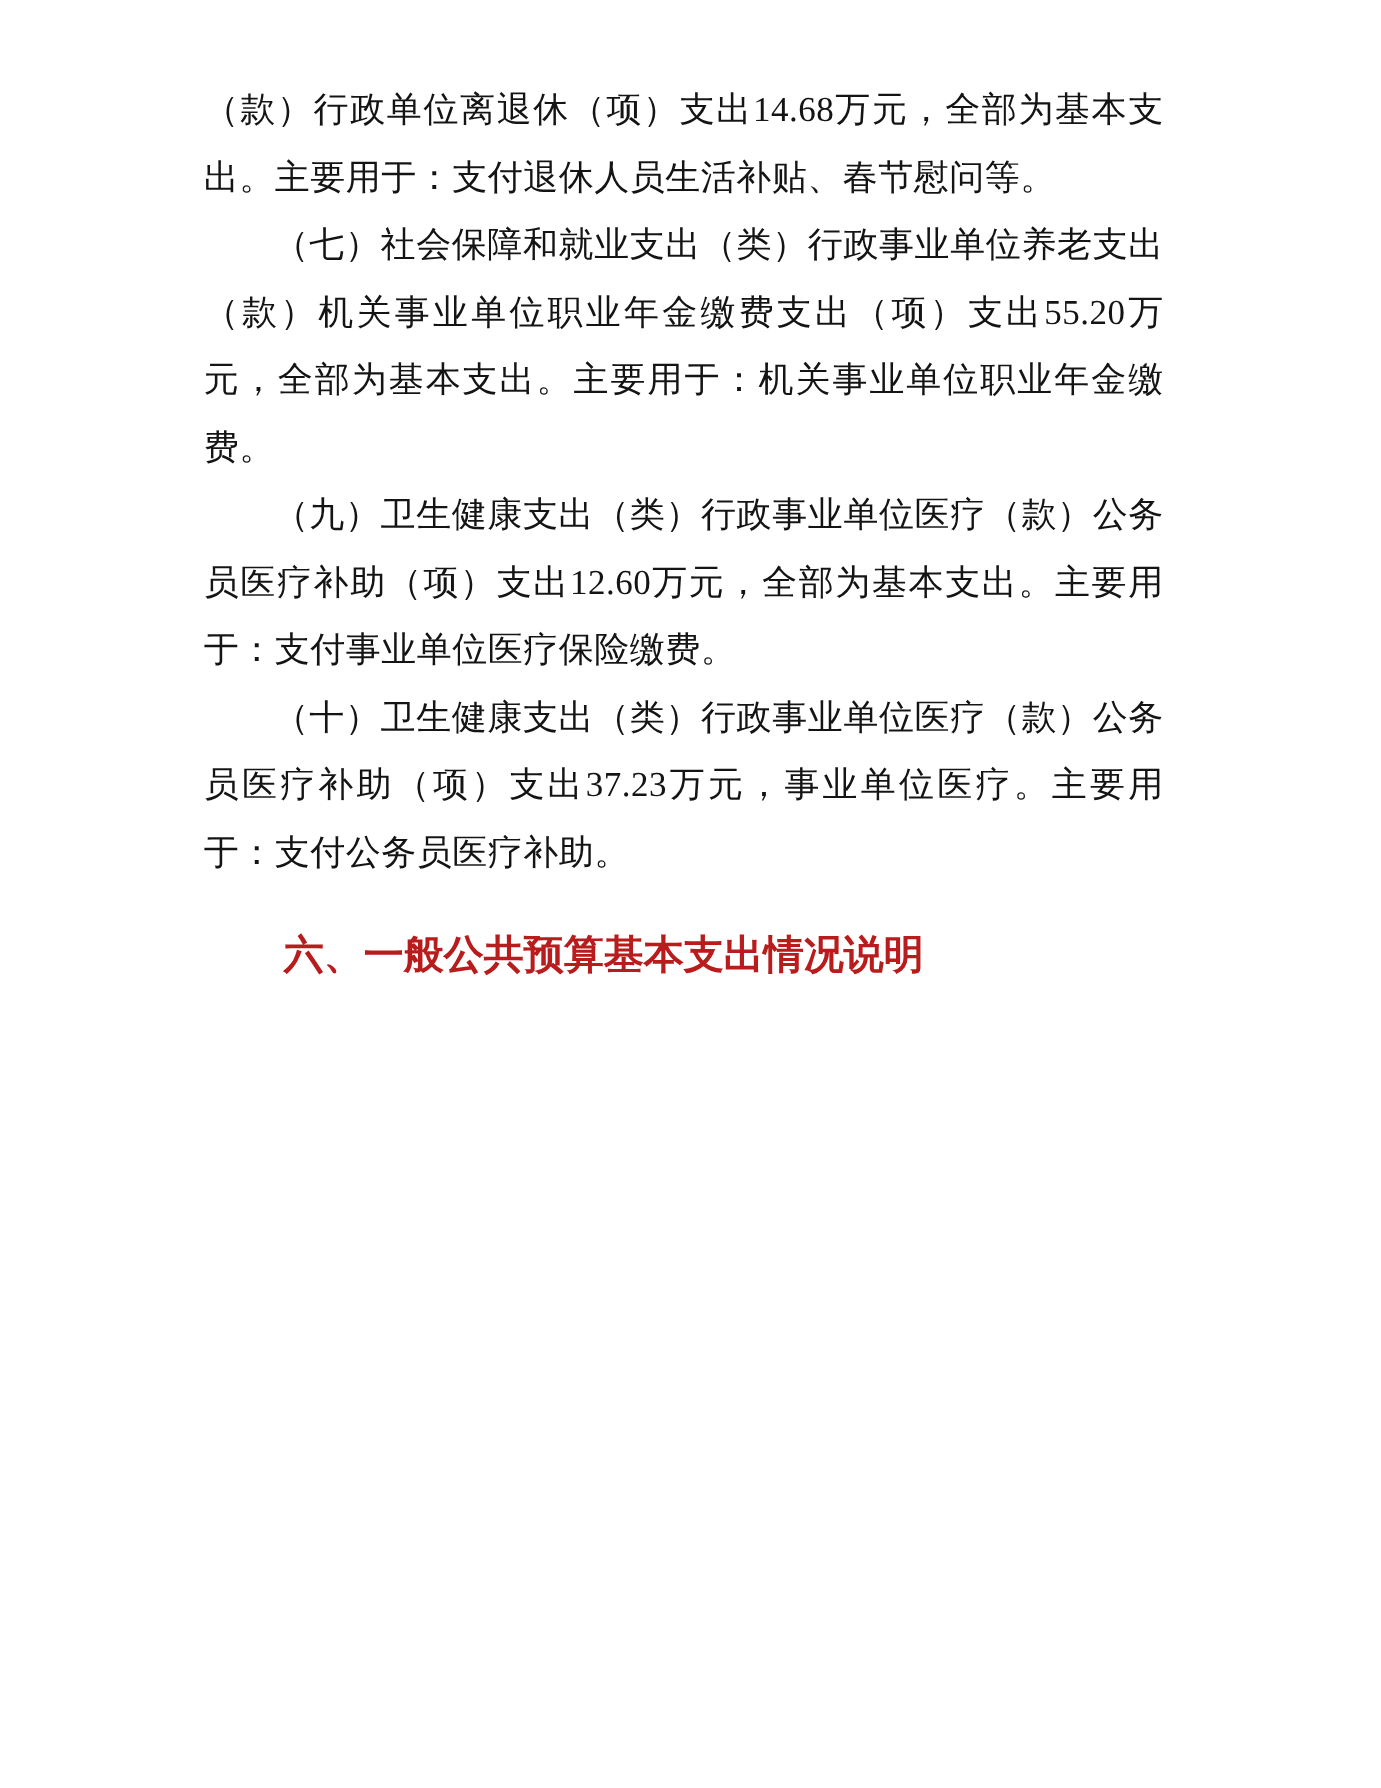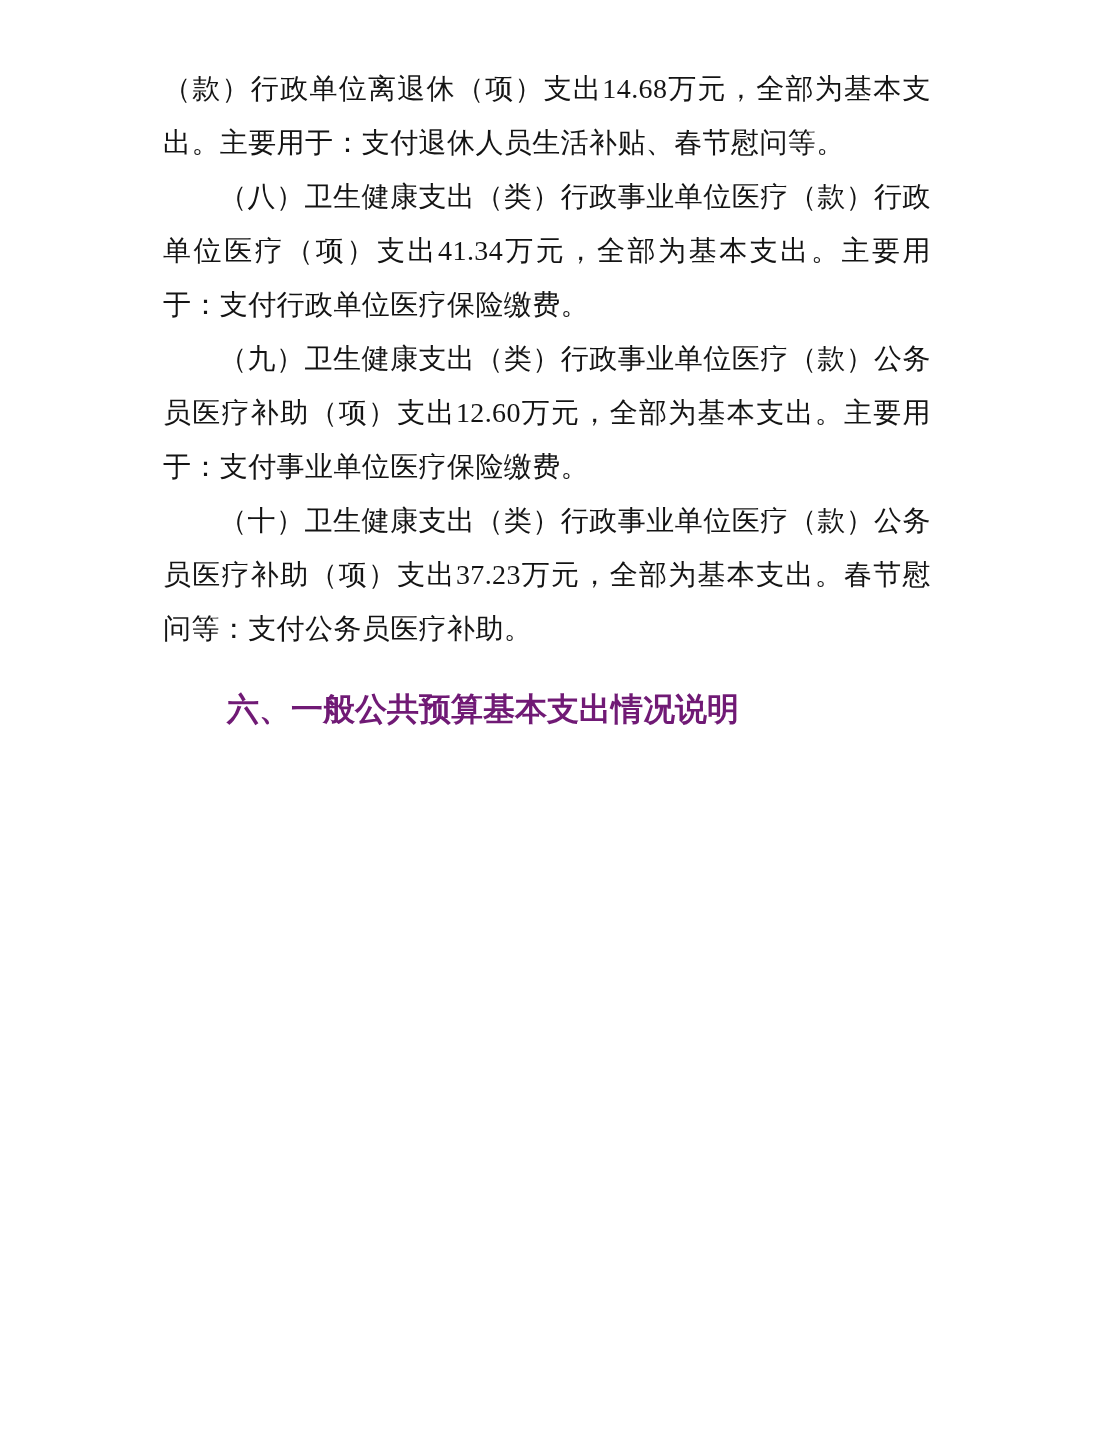--- a/index.html
+++ b/index.html
@@ -33,39 +33,39 @@
   }
   .para.no-indent {
     text-indent: 0;
   }
   .heading {
     margin: 26px 0 0 0;
     font-family: "Liberation Sans", "DejaVu Sans", sans-serif;
     font-weight: bold;
     font-size: 32px;
     line-height: 54px;
-    color: #701a75;
+    color: #b91c1c;
     text-indent: 2em;
   }
   .page-number {
     position: absolute;
     top: 1382px;
     left: 0;
     width: 100%;
     text-align: center;
     font-family: "Liberation Sans", "DejaVu Sans", sans-serif;
     font-size: 28px;
     color: #141414;
   }
 </style>
 </head>
 <body>
 
 <div class="page">
   <div class="content">
     <p class="para no-indent">（款）行政单位离退休（项）支出14.68万元，全部为基本支出。主要用于：支付退休人员生活补贴、春节慰问等。</p>
-    <p class="para">（八）卫生健康支出（类）行政事业单位医疗（款）行政单位医疗（项）支出41.34万元，全部为基本支出。主要用于：支付行政单位医疗保险缴费。</p>
+    <p class="para">（七）社会保障和就业支出（类）行政事业单位养老支出（款）机关事业单位职业年金缴费支出（项）支出55.20万元，全部为基本支出。主要用于：机关事业单位职业年金缴费。</p>
     <p class="para">（九）卫生健康支出（类）行政事业单位医疗（款）公务员医疗补助（项）支出12.60万元，全部为基本支出。主要用于：支付事业单位医疗保险缴费。</p>
-    <p class="para">（十）卫生健康支出（类）行政事业单位医疗（款）公务员医疗补助（项）支出37.23万元，全部为基本支出。春节慰问等：支付公务员医疗补助。</p>
+    <p class="para">（十）卫生健康支出（类）行政事业单位医疗（款）公务员医疗补助（项）支出37.23万元，事业单位医疗。主要用于：支付公务员医疗补助。</p>
     <h2 class="heading">六、一般公共预算基本支出情况说明</h2>
   </div>
   <div class="page-number">- 6 -</div>
 </div>
 
 </body></html>

